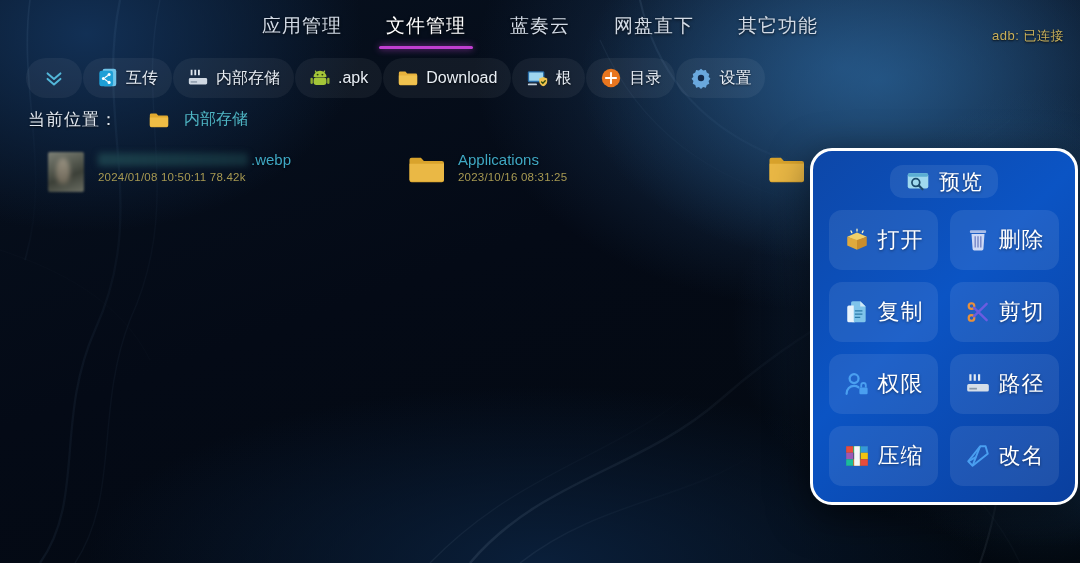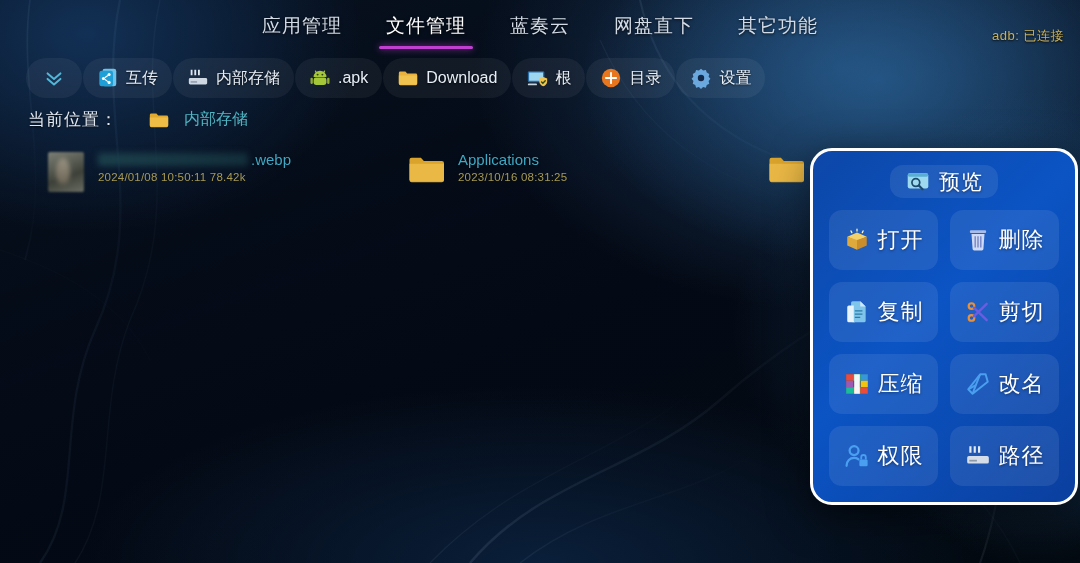--- a/index.html
+++ b/index.html
@@ -350,20 +350,42 @@
         <circle cx="6" cy="17.5" r="2.6" fill="none" stroke="#e8903a" stroke-width="2"></circle>
         <path d="M8.2,8 L20,19.5 M8.2,16 L20,4.5" stroke="#6b5ce0" stroke-width="2.2" stroke-linecap="round"></path>
       </svg>
       <span>剪切</span>
     </div>
   </div>
 
   <div class="prow">
     <div class="pbtn">
       <svg class="pic" viewBox="0 0 24 24">
+        <circle cx="9.3" cy="7" r="4.1" fill="none" stroke="#4a9ff0" stroke-width="2.1"></circle>
+        <path d="M2.4,21 c0,-4.4 3.1,-7.2 6.9,-7.2 c1.5,0 2.9,.45 4,1.2" fill="none" stroke="#4a9ff0" stroke-width="2.1" stroke-linecap="round"></path>
+        <rect x="14.2" y="15.2" width="7.6" height="6.2" rx="1.1" fill="#4a9ff0"></rect>
+        <path d="M15.9,15.2 v-2 a2.1,2.1 0 0 1 4.2,0 v2" fill="none" stroke="#4a9ff0" stroke-width="1.7"></path>
+      </svg>
+      <span>权限</span>
+    </div>
+    <div class="pbtn">
+      <svg class="pic" viewBox="0 0 24 24">
+        <rect x="4" y="3" width="2" height="6" fill="#e3eaf2"></rect>
+        <rect x="8" y="3" width="2" height="6" fill="#e3eaf2"></rect>
+        <rect x="12" y="3" width="2" height="6" fill="#e3eaf2"></rect>
+        <rect x="2" y="12" width="20" height="7" rx="1.5" fill="#d5dee8"></rect>
+        <rect x="4" y="15.5" width="7" height="1.6" fill="#8b99a8"></rect>
+      </svg>
+      <span>路径</span>
+    </div>
+  </div>
+
+  <div class="prow">
+    <div class="pbtn">
+      <svg class="pic" viewBox="0 0 24 24">
         <rect x="2" y="3" width="20" height="18" rx="1.5" fill="#3d4f66"></rect>
         <rect x="2" y="3" width="6.6" height="6" fill="#e74c3c"></rect>
         <rect x="8.6" y="3" width="6.8" height="6" fill="#2ecc71"></rect>
         <rect x="15.4" y="3" width="6.6" height="6" fill="#3498db"></rect>
         <rect x="2" y="9" width="6.6" height="6" fill="#9b59b6"></rect>
         <rect x="15.4" y="9" width="6.6" height="6" fill="#f1c40f"></rect>
         <rect x="2" y="15" width="6.6" height="6" fill="#1abc9c"></rect>
         <rect x="8.6" y="15" width="6.8" height="6" fill="#e67e22"></rect>
         <rect x="15.4" y="15" width="6.6" height="6" fill="#e74c3c"></rect>
         <rect x="9.4" y="3" width="5.2" height="18" fill="#f4f6f8"></rect>
@@ -372,35 +394,13 @@
     </div>
     <div class="pbtn">
       <svg class="pic" viewBox="0 0 24 24" fill="none" stroke="#4a9ff0" stroke-width="1.8" stroke-linejoin="round">
         <path d="M19,3 L21,10 L7,21 L3,17 L14,3 Z"></path>
         <path d="M14,3 L10,13 L3,17"></path>
         <path d="M10,13 L7,21"></path>
       </svg>
       <span>改名</span>
     </div>
   </div>
-
-  <div class="prow">
-    <div class="pbtn">
-      <svg class="pic" viewBox="0 0 24 24">
-        <circle cx="9.3" cy="7" r="4.1" fill="none" stroke="#4a9ff0" stroke-width="2.1"></circle>
-        <path d="M2.4,21 c0,-4.4 3.1,-7.2 6.9,-7.2 c1.5,0 2.9,.45 4,1.2" fill="none" stroke="#4a9ff0" stroke-width="2.1" stroke-linecap="round"></path>
-        <rect x="14.2" y="15.2" width="7.6" height="6.2" rx="1.1" fill="#4a9ff0"></rect>
-        <path d="M15.9,15.2 v-2 a2.1,2.1 0 0 1 4.2,0 v2" fill="none" stroke="#4a9ff0" stroke-width="1.7"></path>
-      </svg>
-      <span>权限</span>
-    </div>
-    <div class="pbtn">
-      <svg class="pic" viewBox="0 0 24 24">
-        <rect x="4" y="3" width="2" height="6" fill="#e3eaf2"></rect>
-        <rect x="8" y="3" width="2" height="6" fill="#e3eaf2"></rect>
-        <rect x="12" y="3" width="2" height="6" fill="#e3eaf2"></rect>
-        <rect x="2" y="12" width="20" height="7" rx="1.5" fill="#d5dee8"></rect>
-        <rect x="4" y="15.5" width="7" height="1.6" fill="#8b99a8"></rect>
-      </svg>
-      <span>路径</span>
-    </div>
-  </div>
 </div>
 
 </body></html>

